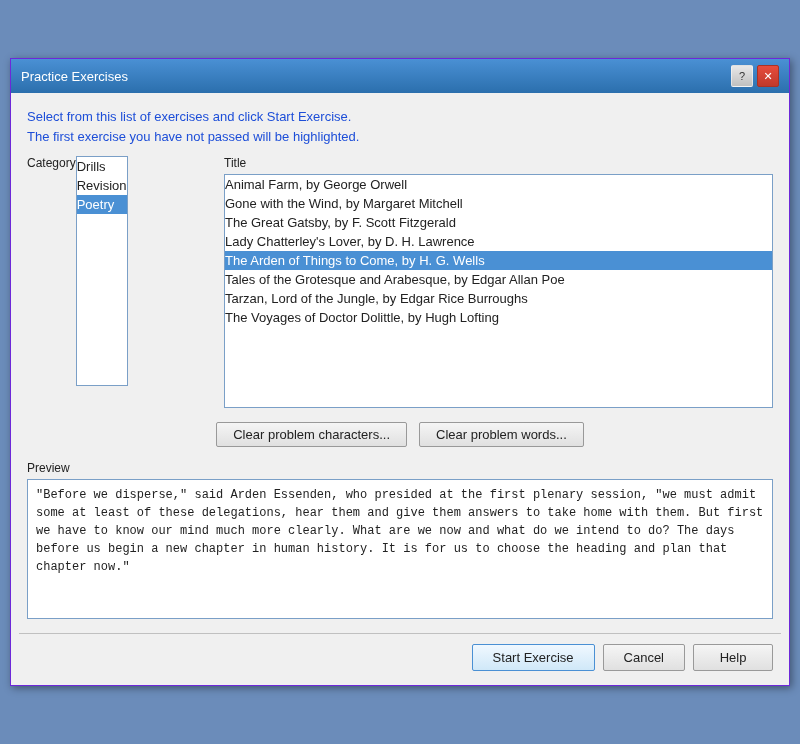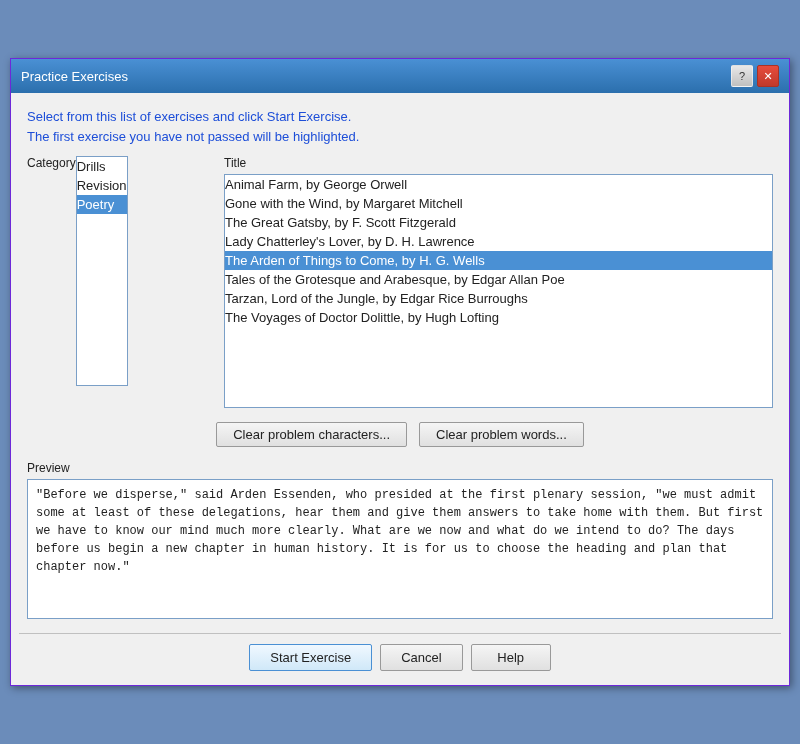--- a/index.html
+++ b/index.html
@@ -170,21 +170,21 @@
       overflow-y: auto;
       position: relative;
       line-height: 1.5;
       color: #222;
       font-family: 'Courier New', monospace;
       font-size: 12px;
     }
 
     .bottom-buttons {
       display: flex;
-      justify-content: center;
+      justify-content: flex-end;
       gap: 8px;
       padding: 10px 16px 14px;
       background: #f0f0f0;
     }
 
     .bottom-btn {
       padding: 5px 20px;
       background: linear-gradient(to bottom, #f5f5f5, #e0e0e0);
       border: 1px solid #999;
       cursor: pointer;

